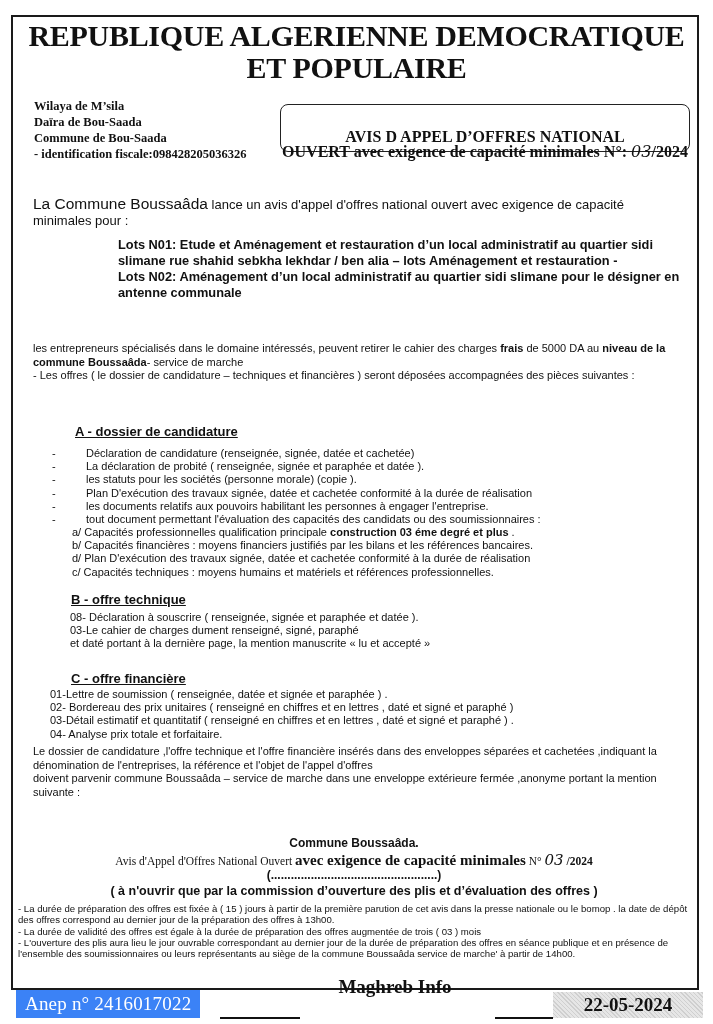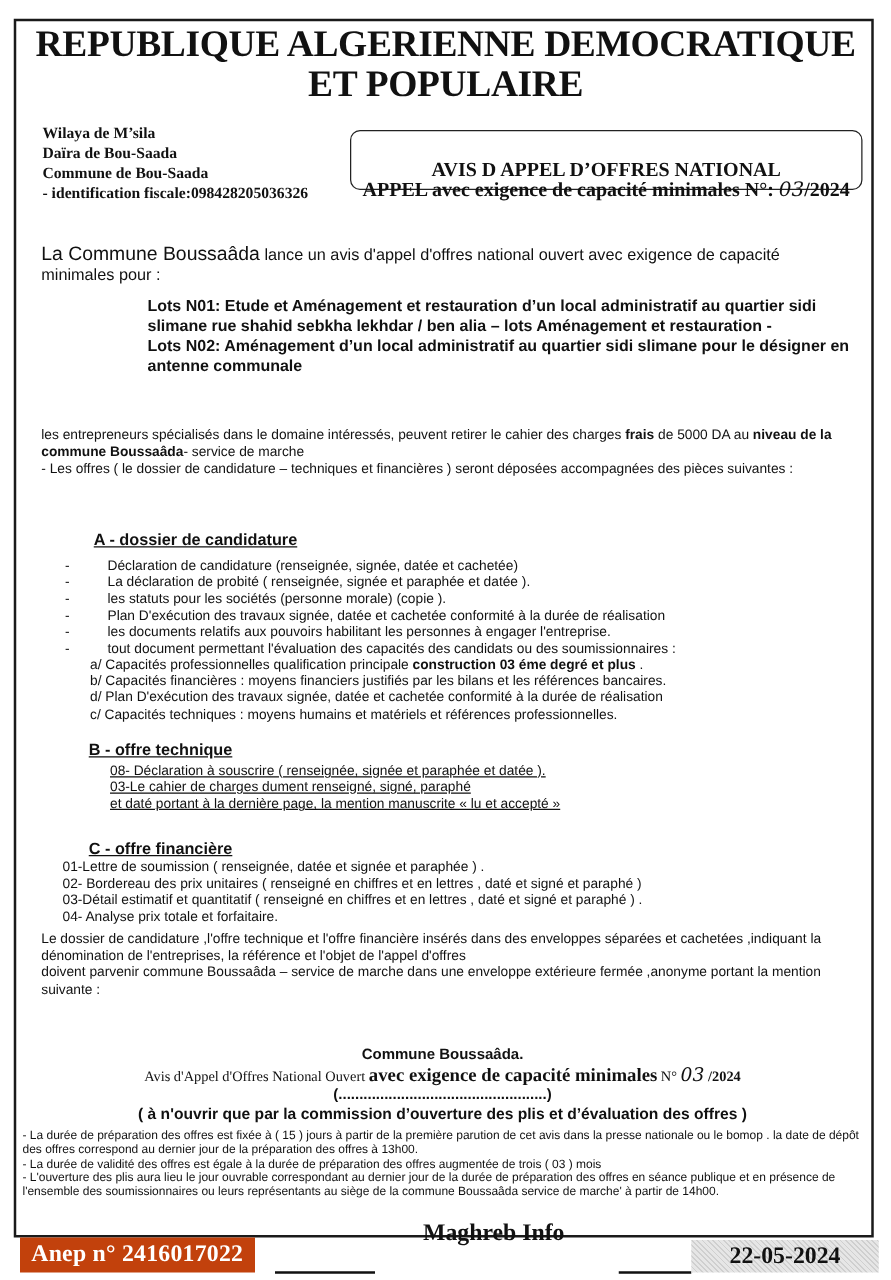--- a/index.html
+++ b/index.html
@@ -42,35 +42,35 @@
     position: absolute; font-size: 13px; font-weight: bold; text-decoration: underline;
   }
   .hA { left: 75px; top: 424px; }
   .hB { left: 71px; top: 592px; }
   .hC { left: 71px; top: 671px; }
   .list { position: absolute; margin: 0; padding: 0; list-style: none; font-size: 11px; line-height: 13.2px; }
   .listA { left: 52px; top: 447px; width: 620px; }
   .listA li { position: relative; padding-left: 34px; }
   .listA li::before { content: "-"; position: absolute; left: 0; }
   .subA { left: 72px; top: 526px; width: 610px; }
-  .listB { left: 88px; top: 611px; width: 600px; text-decoration: underline; }
+  .listB { left: 70px; top: 611px; width: 600px; }
   .listC { left: 50px; top: 688px; width: 620px; }
   .closing { left: 33px; top: 745px; width: 648px; }
   .mention {
     position: absolute; left: 0; width: 708px; text-align: center;
   }
   .m1 { top: 836px; font-size: 12px; font-weight: bold; }
   .m2 { top: 851px; font-size: 11.5px; }
   .m2 .lg { font-size: 15px; font-weight: bold; }
   .m3 { top: 868px; font-size: 12px; font-weight: bold; }
   .m4 { top: 884px; font-size: 12.5px; font-weight: bold; }
   .terms { left: 18px; top: 903px; width: 672px; font-size: 9.6px; line-height: 11.3px; }
   .anep {
-    position: absolute; left: 16px; top: 990px; height: 28px; background: #c2410c; color: #fff;
-    font-size: 19px; font-weight: bold; padding: 0 9px; line-height: 28px; letter-spacing: 0.2px;
+    position: absolute; left: 16px; top: 990px; height: 28px; background: #3b82f6; color: #fff;
+    font-size: 19px; font-weight: normal; padding: 0 9px; line-height: 28px; letter-spacing: 0.2px;
   }
   .rule { position: absolute; height: 2px; background: #111; }
   .r1 { left: 220px; top: 1017px; width: 80px; }
   .r2 { left: 495px; top: 1017px; width: 58px; }
   .paper {
     position: absolute; left: 305px; top: 976px; width: 180px; text-align: center;
     font-size: 19px; font-weight: bold;
   }
   .date {
     position: absolute; left: 553px; top: 992px; width: 150px; height: 26px;
@@ -88,21 +88,21 @@
 
 <div class="issuer serif">
   <div>Wilaya de M’sila</div>
   <div>Daïra de Bou-Saada</div>
   <div>Commune de Bou-Saada</div>
   <div>- identification fiscale:098428205036326</div>
 </div>
 
 <div class="avis-box serif">
   <div>AVIS D APPEL D’OFFRES NATIONAL</div>
-  <div><span>APPEL avec exigence de capacité minimales  N°: </span><span class="num-hand">03</span><span>/2024</span></div>
+  <div><span>OUVERT avec exigence de capacité minimales  N°: </span><span class="num-hand">03</span><span>/2024</span></div>
 </div>
 
 <div class="intro sans"><span class="big">La Commune Boussaâda</span><span> lance un avis d'appel d'offres national ouvert avec exigence de capacité minimales  pour :</span></div>
 
 <div class="lots sans">
   <div>Lots N01: Etude et  Aménagement et restauration d’un local administratif au quartier sidi slimane rue shahid  sebkha lekhdar / ben alia – lots Aménagement et restauration -</div>
   <div> Lots N02:  Aménagement d’un local administratif au quartier sidi slimane pour le désigner en antenne communale</div>
 </div>
 
 <div class="p body1 sans">

